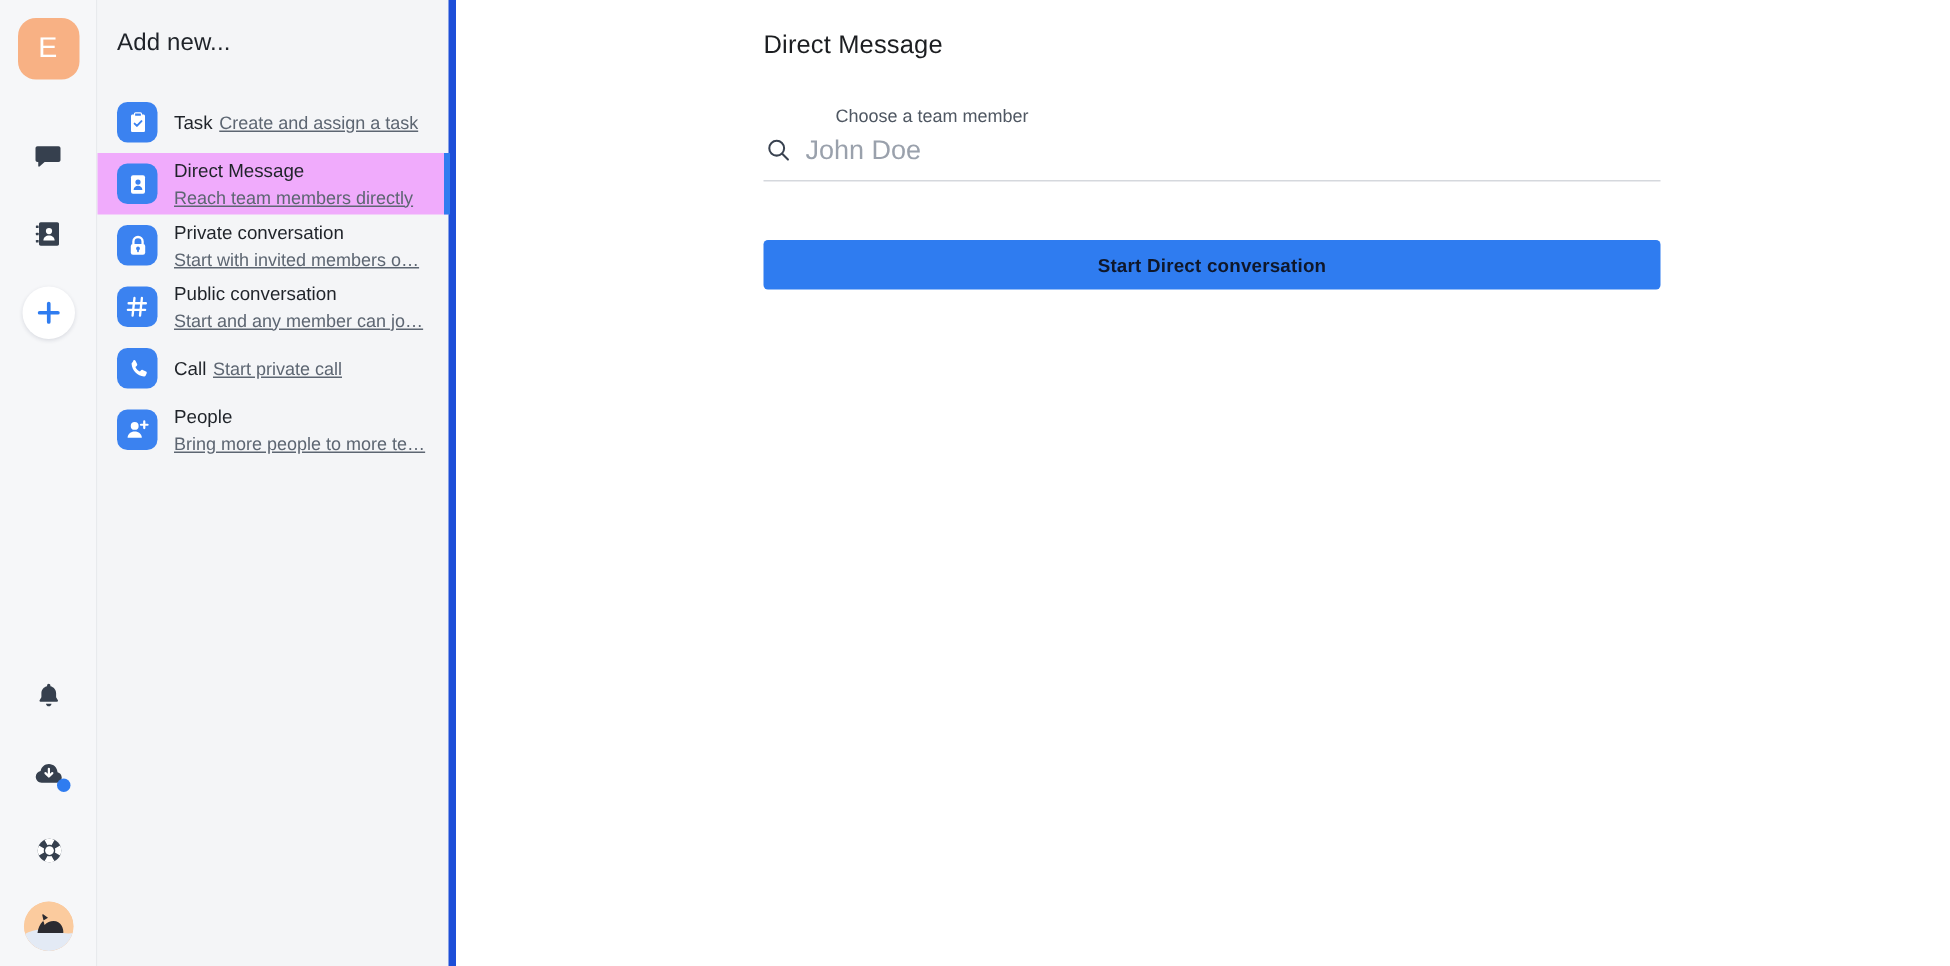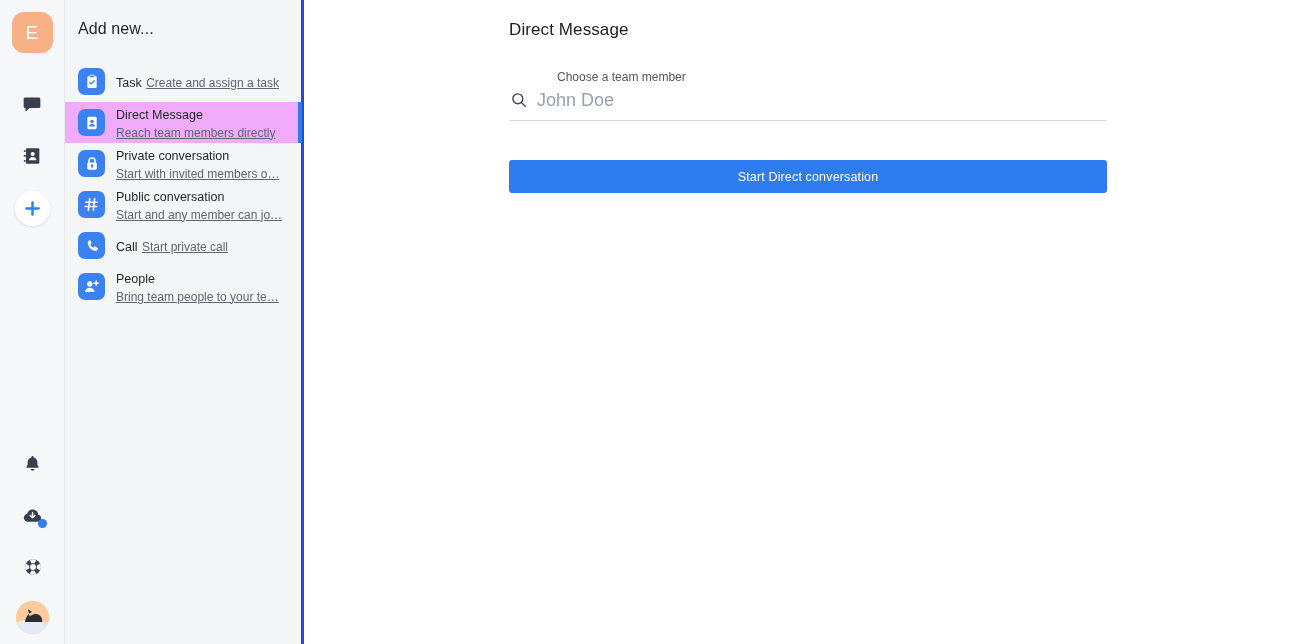--- a/index.html
+++ b/index.html
@@ -106,21 +106,21 @@
     border-radius: 50%;
     background: #2f7cf0;
   }
 
   
   .panel {
     width: 239px;
     flex: 0 0 239px;
     height: 644px;
     background: #f4f5f7;
-    border-right: 3px solid #1d4ed8;
+    border-right: 5px solid #1d4ed8;
     box-sizing: border-box;
     position: relative;
   }
   .panel-title {
     font-size: 16px;
     color: #1f2329;
     padding: 20px 0 0 13px;
     letter-spacing: .1px;
   }
   .panel-list {
@@ -232,24 +232,24 @@
     color: #9aa1ac;
     opacity: 1;
   }
   .start-btn {
     width: 598px;
     height: 33px;
     margin-top: 39px;
     background: #2f7cf0;
     border: 0;
     border-radius: 3px;
-    color: #ffffff;
+    color: #0f172a;
     font-family: "Liberation Sans", sans-serif;
     font-size: 12.5px;
-    font-weight: normal;
+    font-weight: bold;
     letter-spacing: .15px;
     cursor: pointer;
     display: block;
   }
 </style>
 </head>
 <body>
 
 <div class="app">
 
@@ -396,21 +396,21 @@
       <div class="panel-item">
         <span class="item-icon">
           <svg width="17" height="17" viewBox="0 0 24 24" aria-hidden="true">
             <circle cx="9.6" cy="8.4" r="3.7" fill="#ffffff"></circle>
             <path d="M2.9 19.6c0-3.6 3-6 6.7-6s6.7 2.4 6.7 6z" fill="#ffffff"></path>
             <path d="M18.6 4.2v6.2M15.5 7.3h6.2" stroke="#ffffff" stroke-width="2.1" stroke-linecap="round"></path>
           </svg>
         </span>
         <span class="item-text">
           <span class="item-title">People</span>
-          <span class="item-sub">Bring team people to your te…</span>
+          <span class="item-sub">Bring more people to more te…</span>
         </span>
       </div>
 
     </div>
   </div>
 
   <div class="main">
     <div class="main-inner">
 
       <div class="main-title">Direct Message</div>

